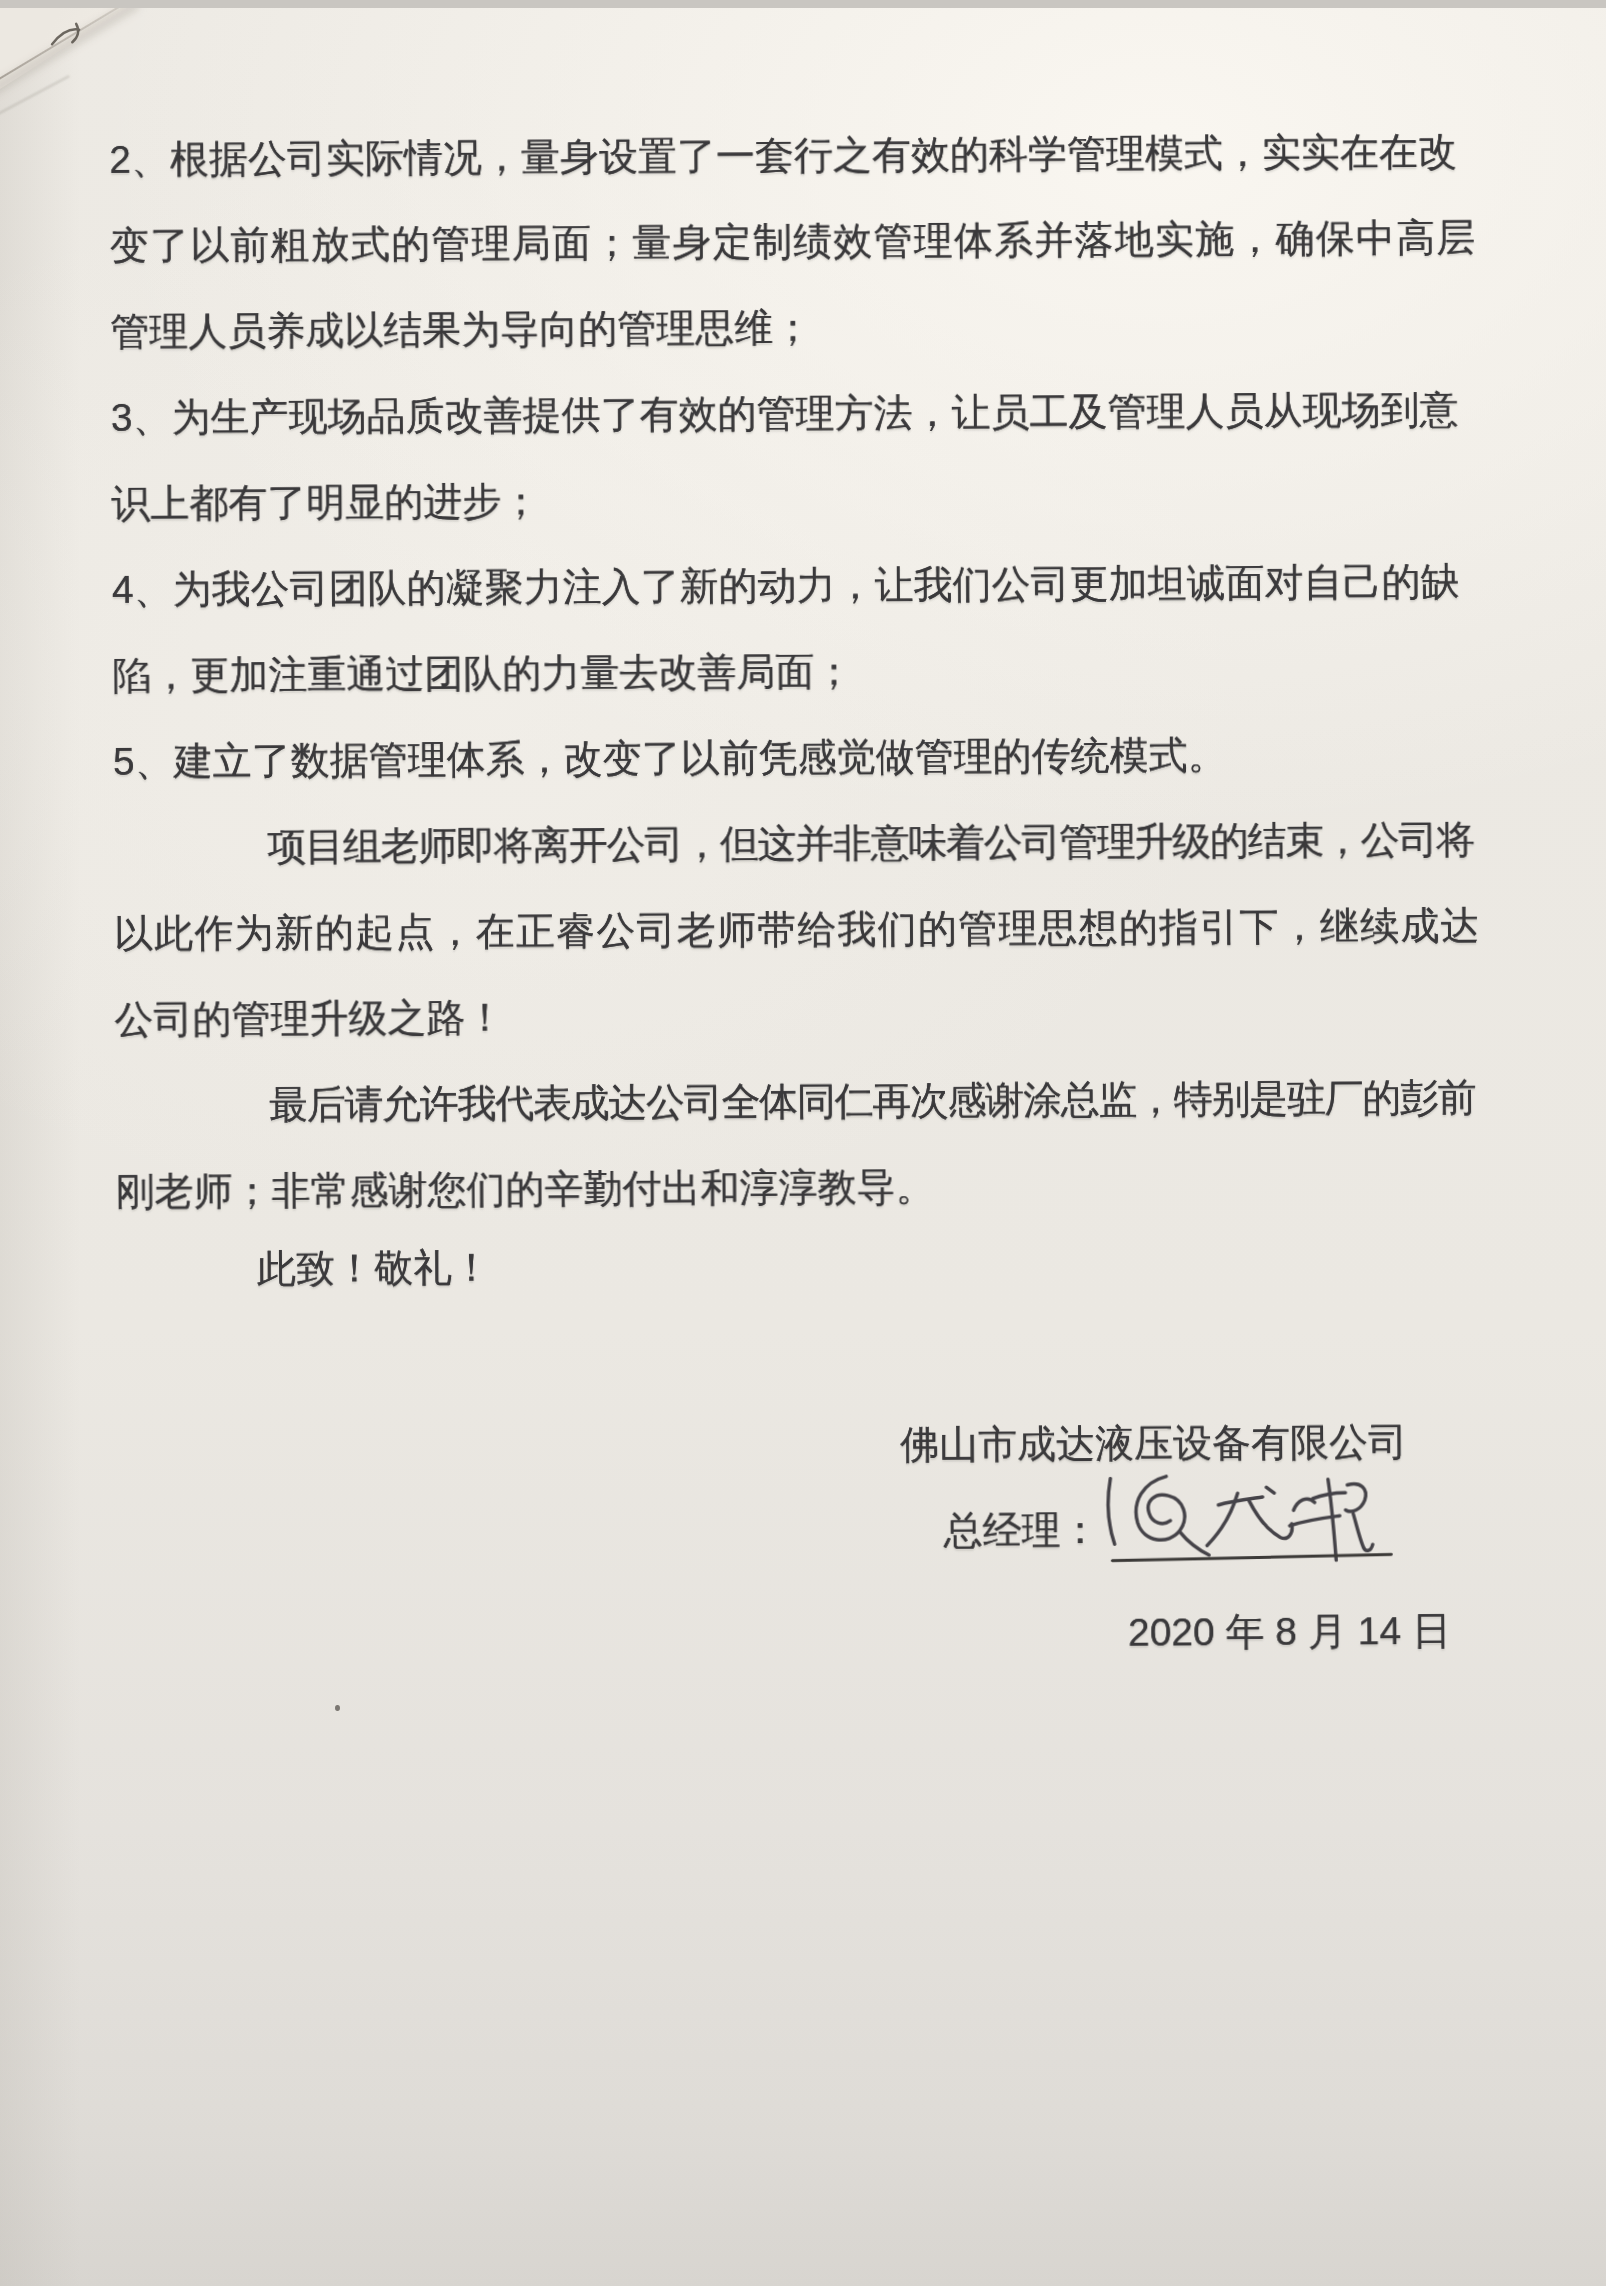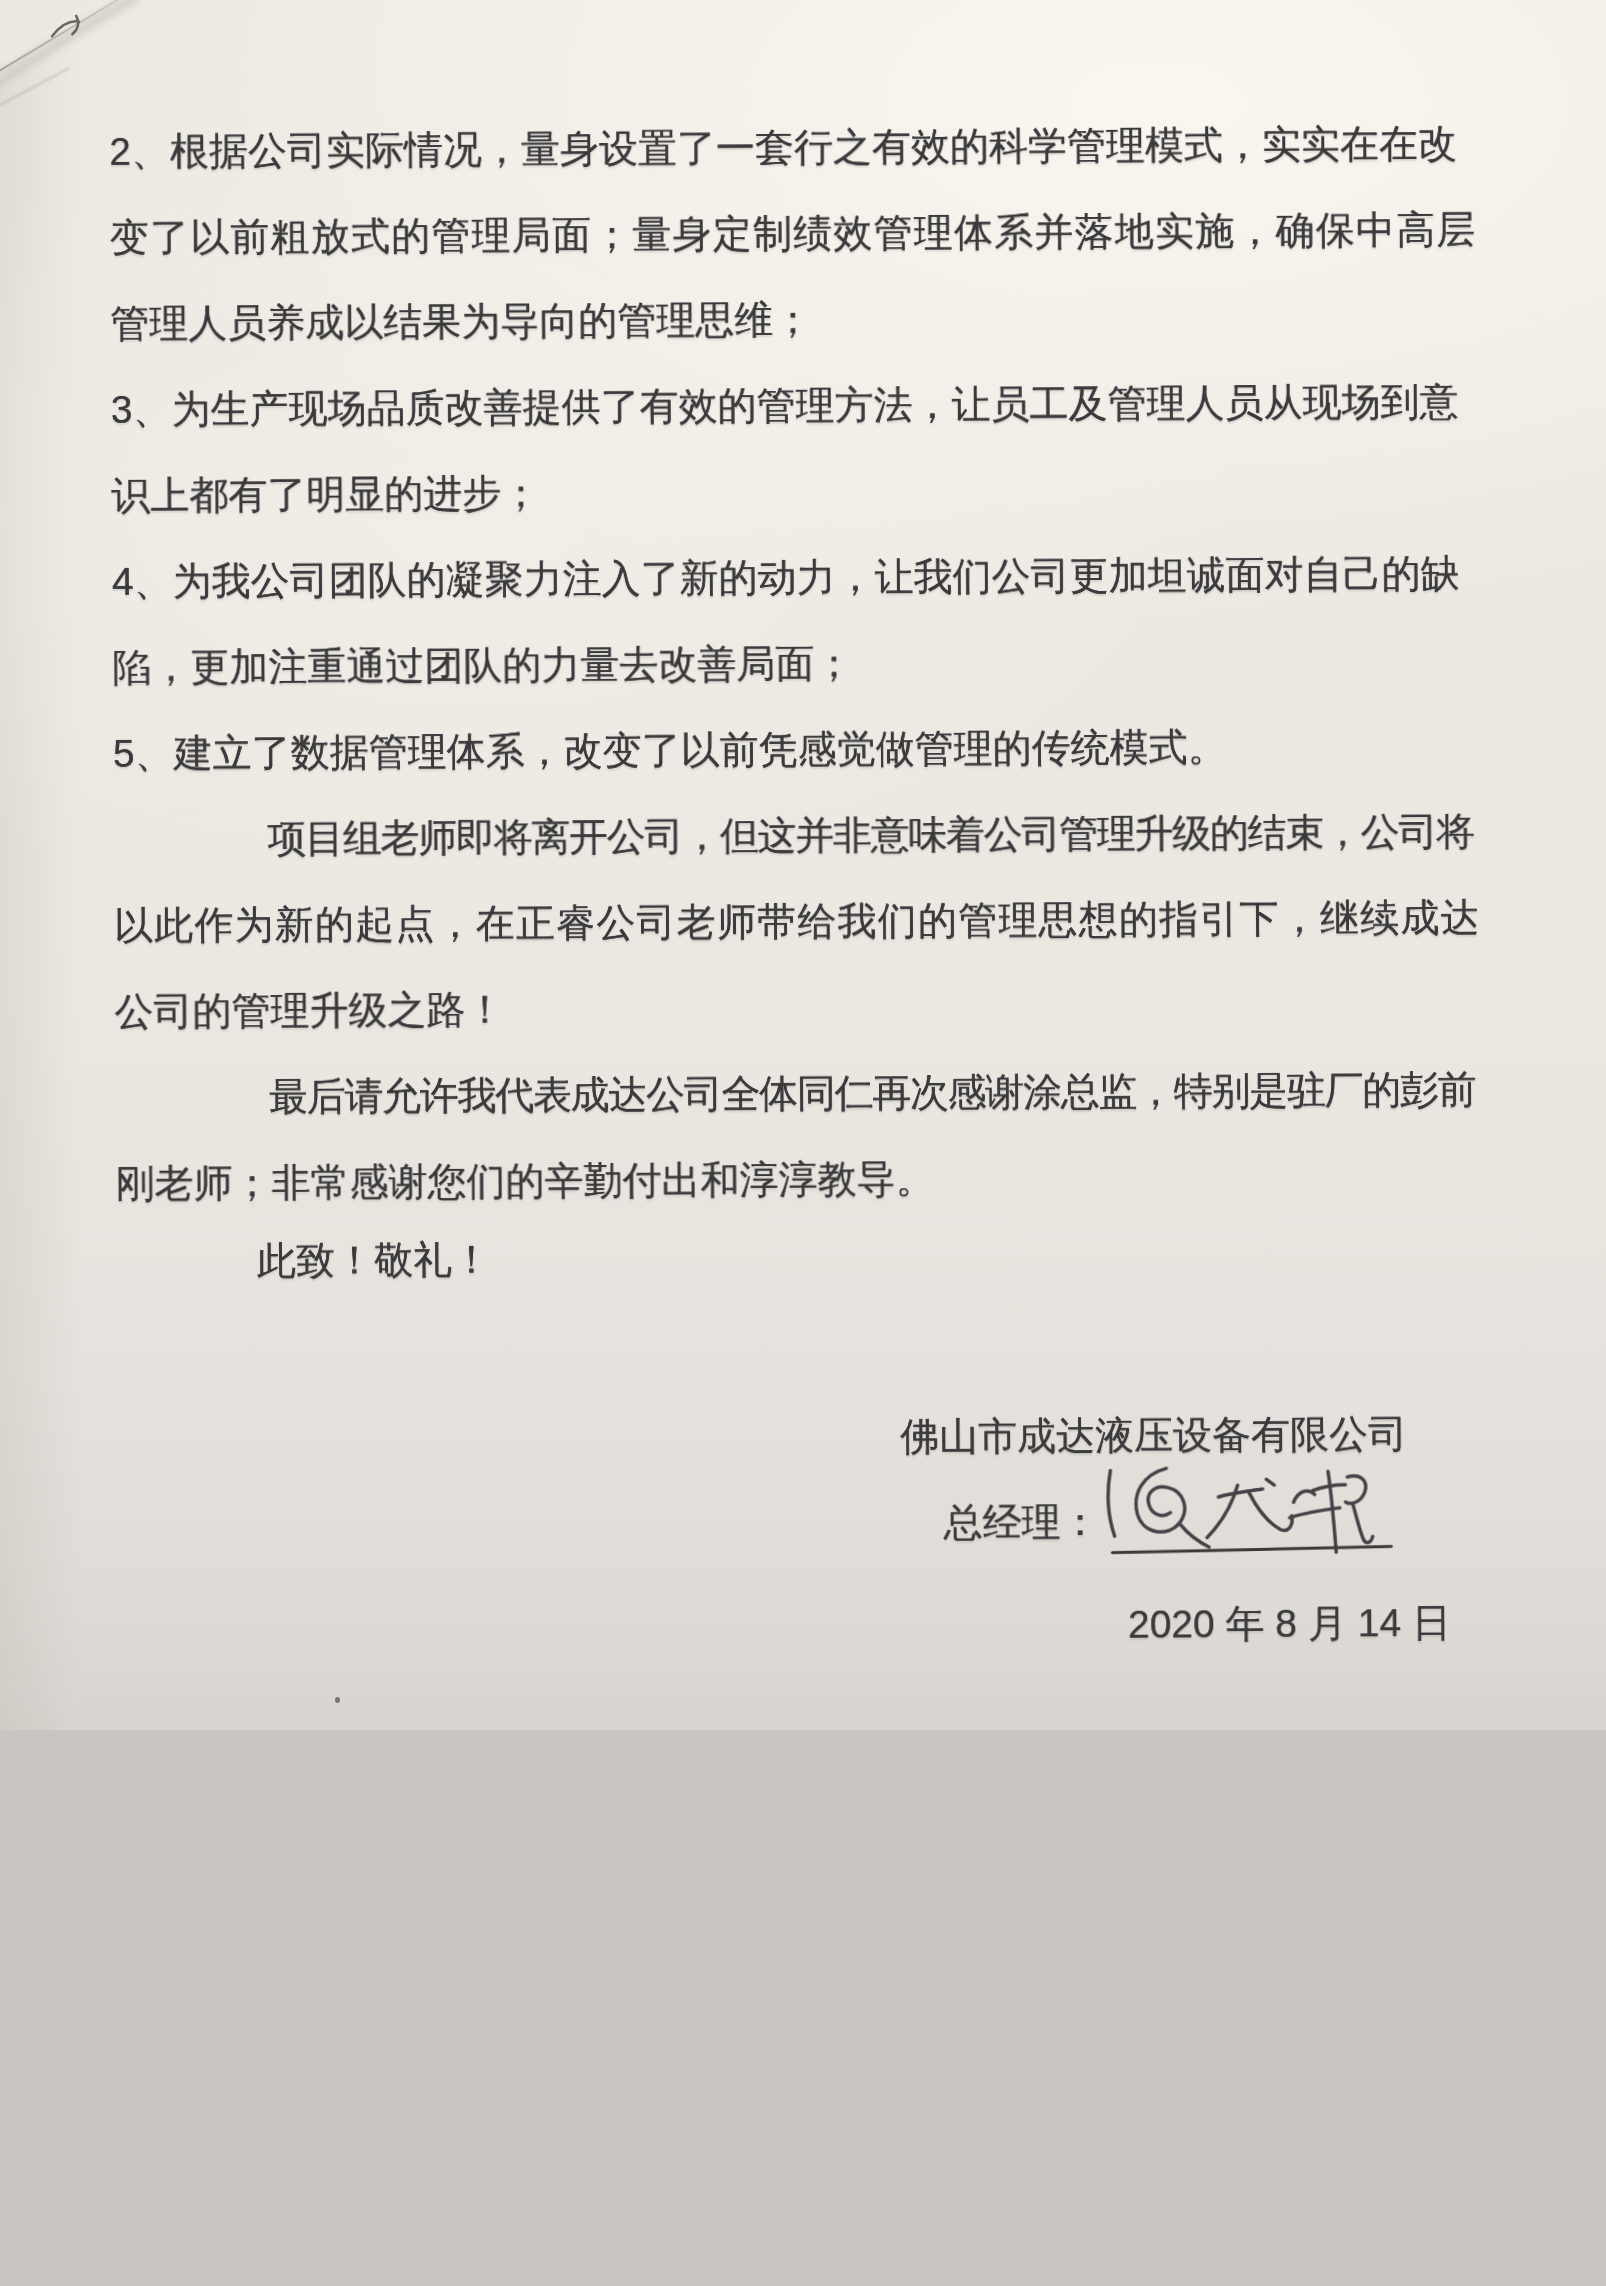--- a/index.html
+++ b/index.html
@@ -1,19 +1,19 @@
 <!DOCTYPE html>
 <html><head>
 <meta charset="utf-8">
 <style>
   html,body{margin:0;padding:0;background:#c9c6c1;}
   .page{
     position:relative;
-    width:1607px;height:1730px;
-    margin:0 auto;
+    width:1607px;height:2278px;
+    margin:8px auto;
     overflow:hidden;
     font-family:"Liberation Sans",sans-serif;
     background-color:#ece9e3;
     background-image:
       radial-gradient(120% 55% at 72% 6%, rgba(250,247,241,.95) 0%, rgba(250,247,241,0) 55%),
       radial-gradient(80% 40% at 30% 30%, rgba(244,241,235,.6) 0%, rgba(244,241,235,0) 60%),
       linear-gradient(90deg, rgba(175,170,162,.22) 0%, rgba(175,170,162,0) 5%),
       linear-gradient(180deg, #edeae4 0%, #ebe8e2 58%, #e5e2dd 80%, #dfdcd7 92%, #d8d5d0 100%);
   }
   

